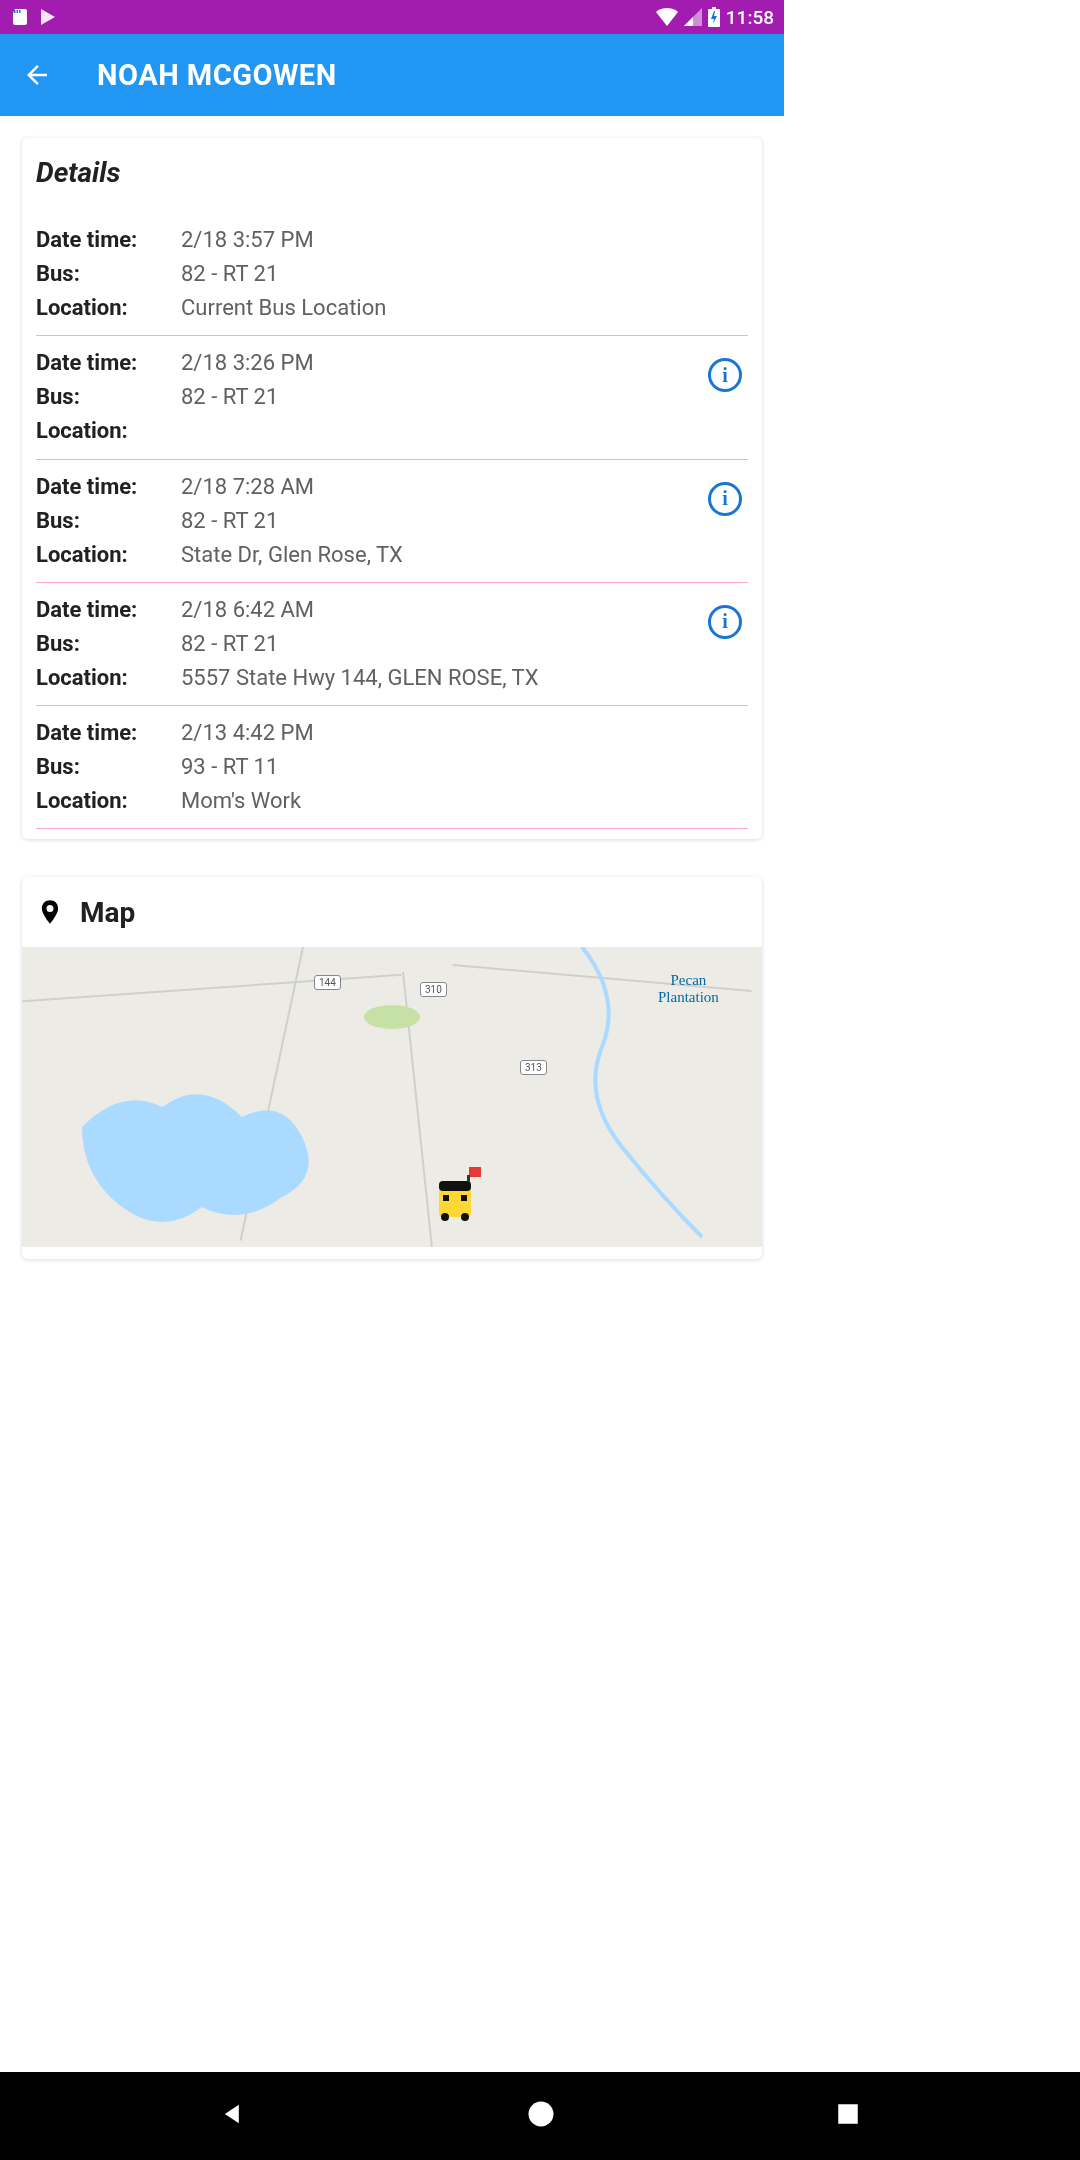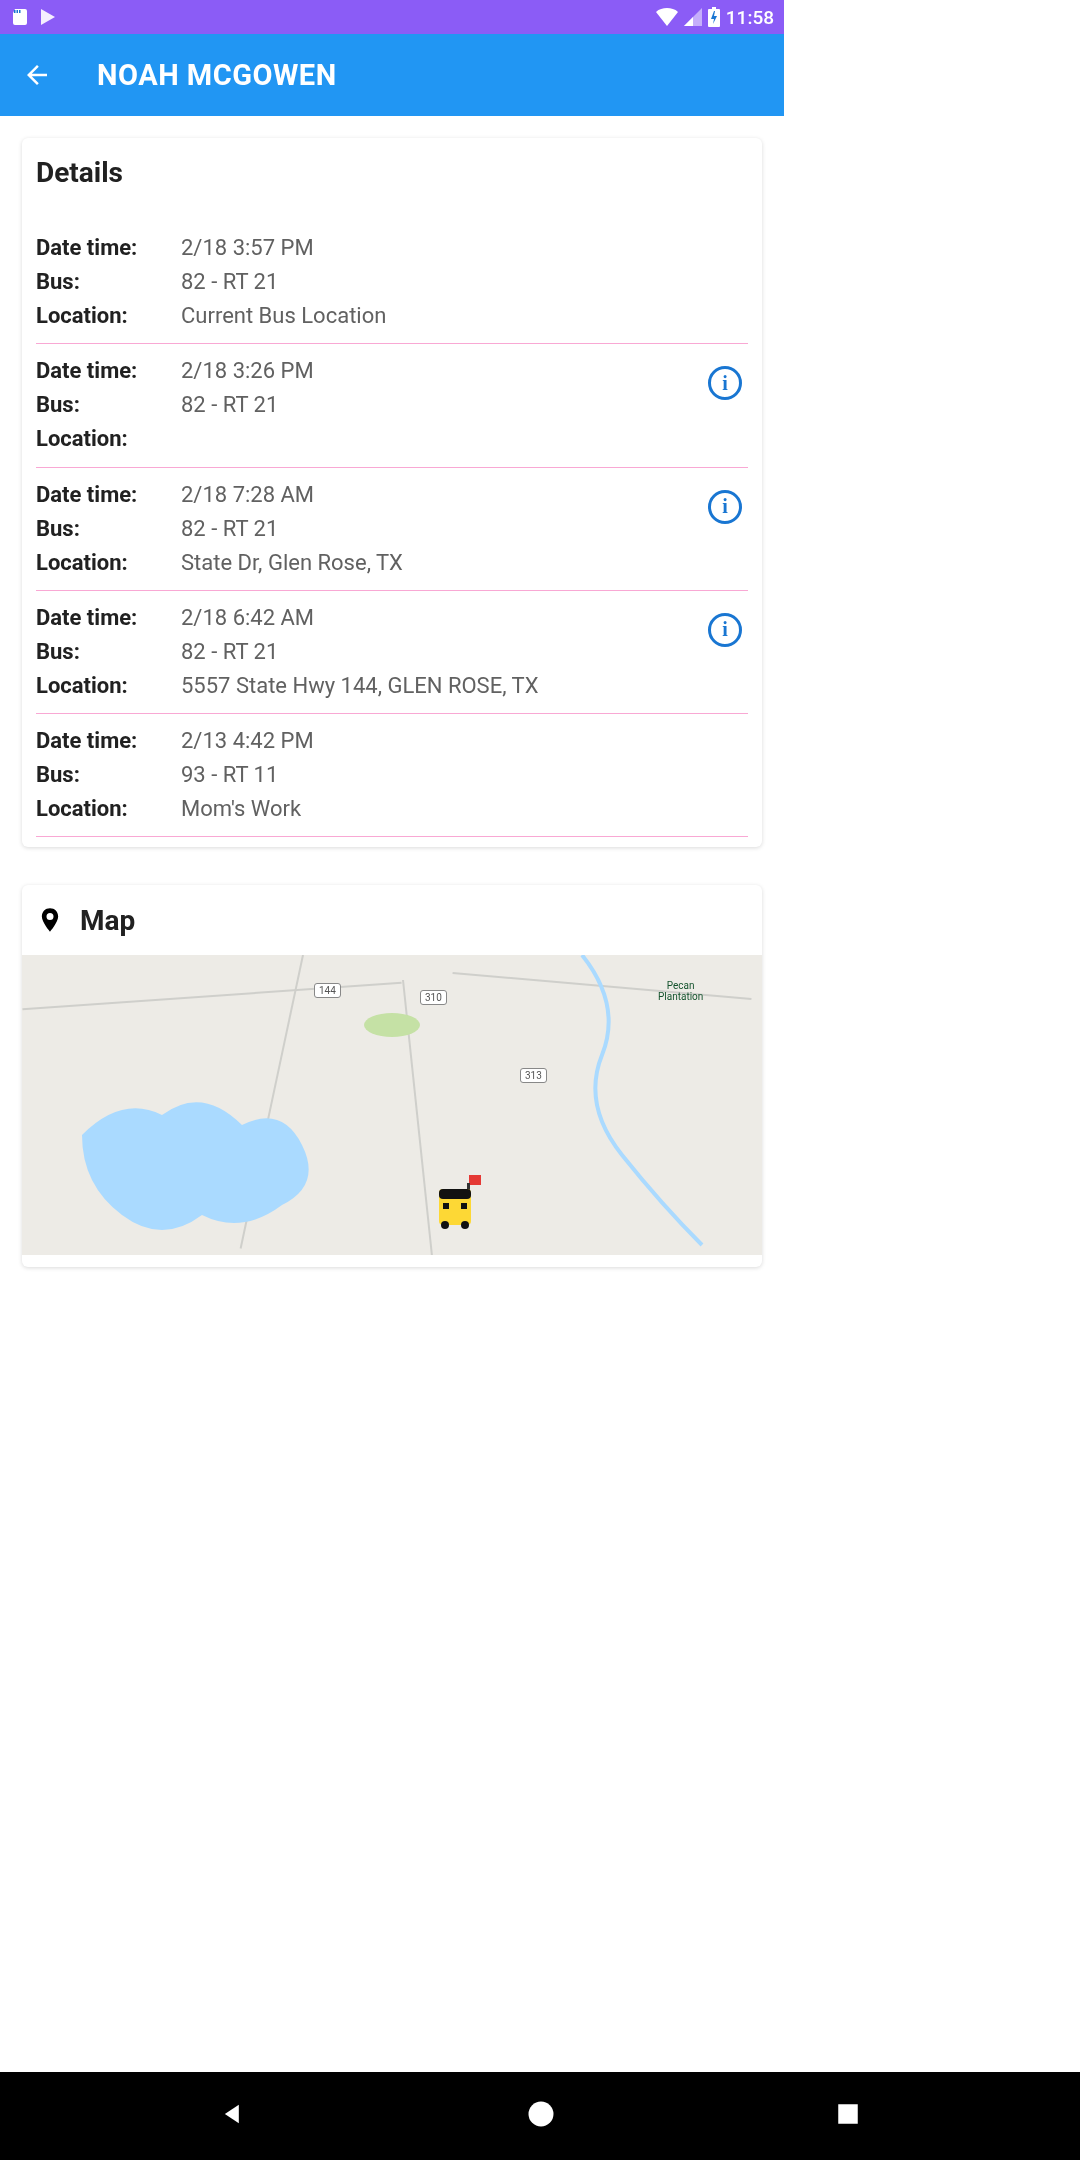--- a/index.html
+++ b/index.html
@@ -9,21 +9,21 @@
     }
     body {
       width: 784px;
       height: 1568px;
       font-family: Roboto, Arial, sans-serif;
       background: #ffffff;
       overflow: hidden;
     }
     .status-bar {
       height: 34px;
-      background: #8b5cf6;
+      background: #a21caf;
       display: flex;
       padding: 0 10px;
       color: #fff;
     }
     .status-left {
       display: flex;
       gap: 10px;
       align-items: center;
     }
     .status-right {
@@ -64,21 +64,22 @@
       background: #fff;
       border-radius: 6px;
       box-shadow: 0 1px 4px rgba(0,0,0,0.15);
       padding: 18px 14px 10px 14px;
       margin-bottom: 38px;
     }
     .card-title {
       font-size: 28px;
       font-weight: 700;
       color: #212121;
-      margin-bottom: 32px;
+      margin-bottom: 24px;
+      font-style: italic;
     }
     .detail-row {
       border-bottom: 1px solid #f9a8d4;
       padding: 10px 0 10px 0;
       position: relative;
     }
     .detail-line {
       display: flex;
       line-height: 1.55;
     }
@@ -142,22 +143,23 @@
       position: absolute;
       background: #fff;
       border: 1px solid #888;
       font-size: 10px;
       padding: 1px 4px;
       border-radius: 3px;
       color: #555;
     }
     .place-label {
       position: absolute;
-      font-size: 10px;
-      color: #14532d;
+      font-size: 15px;
+      color: #0369a1;
+      font-family: Liberation Serif, serif;
     }
     .road-line {
       position: absolute;
       background: #cfcfcb;
     }
     .bus-marker {
       position: absolute;
       left: 411px;
       bottom: 22px;
     }

